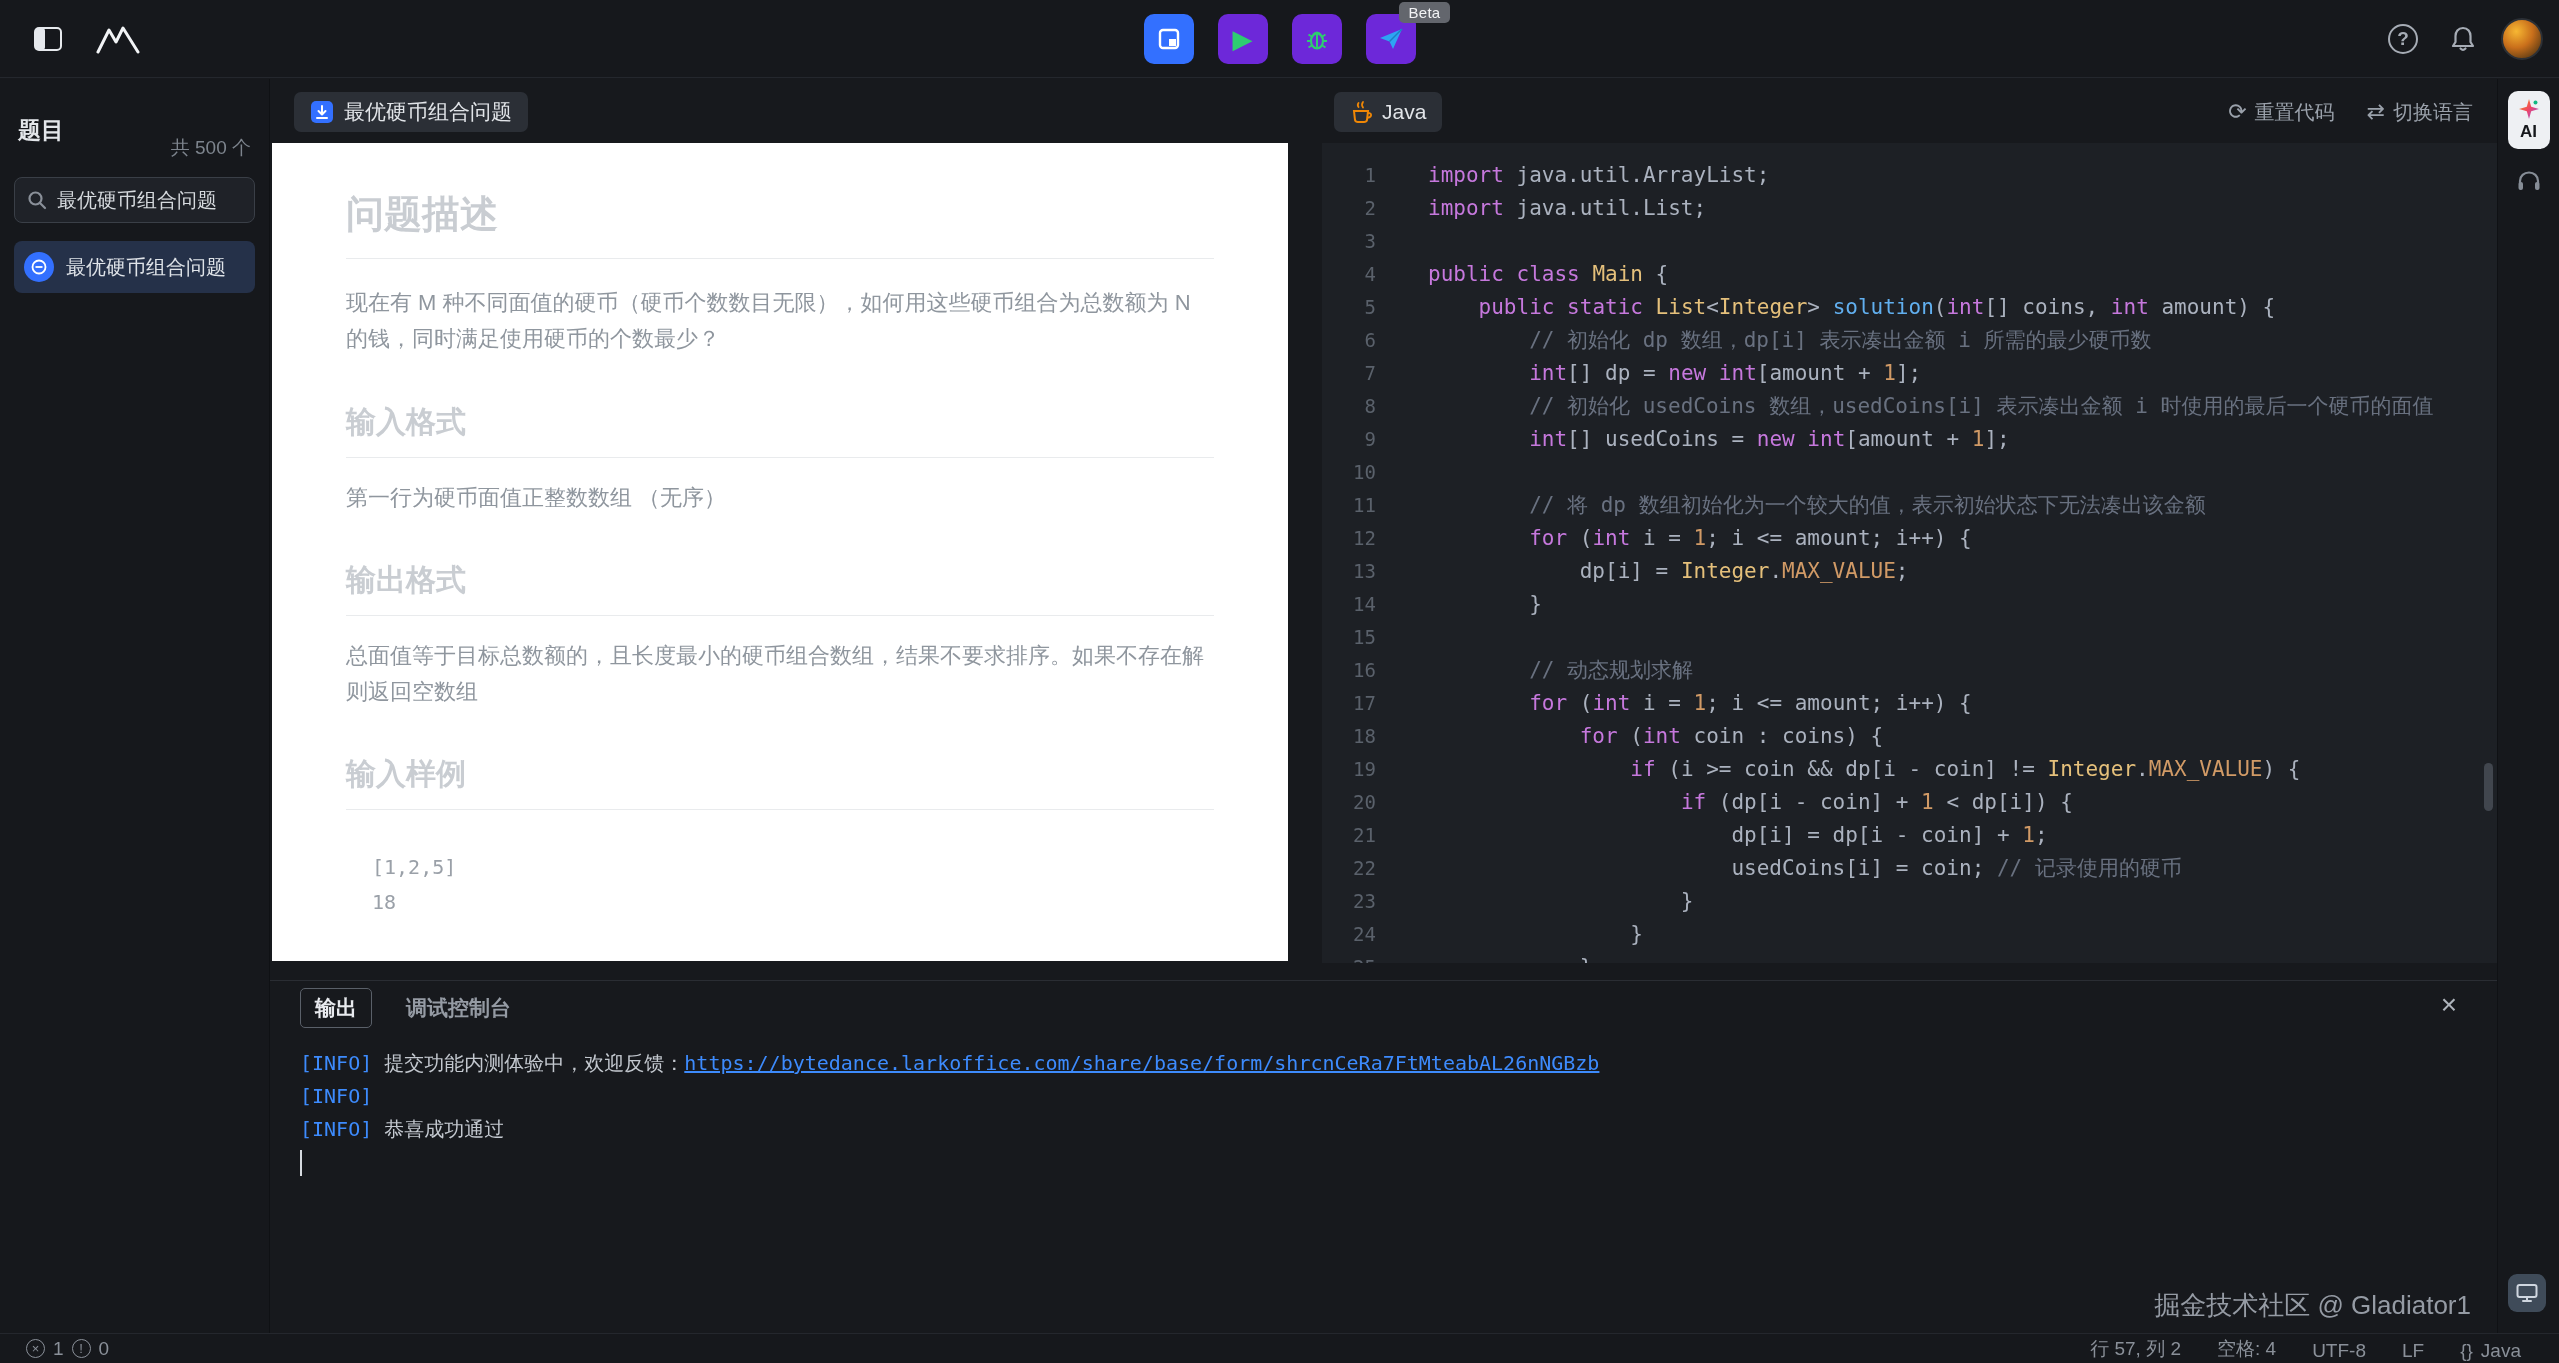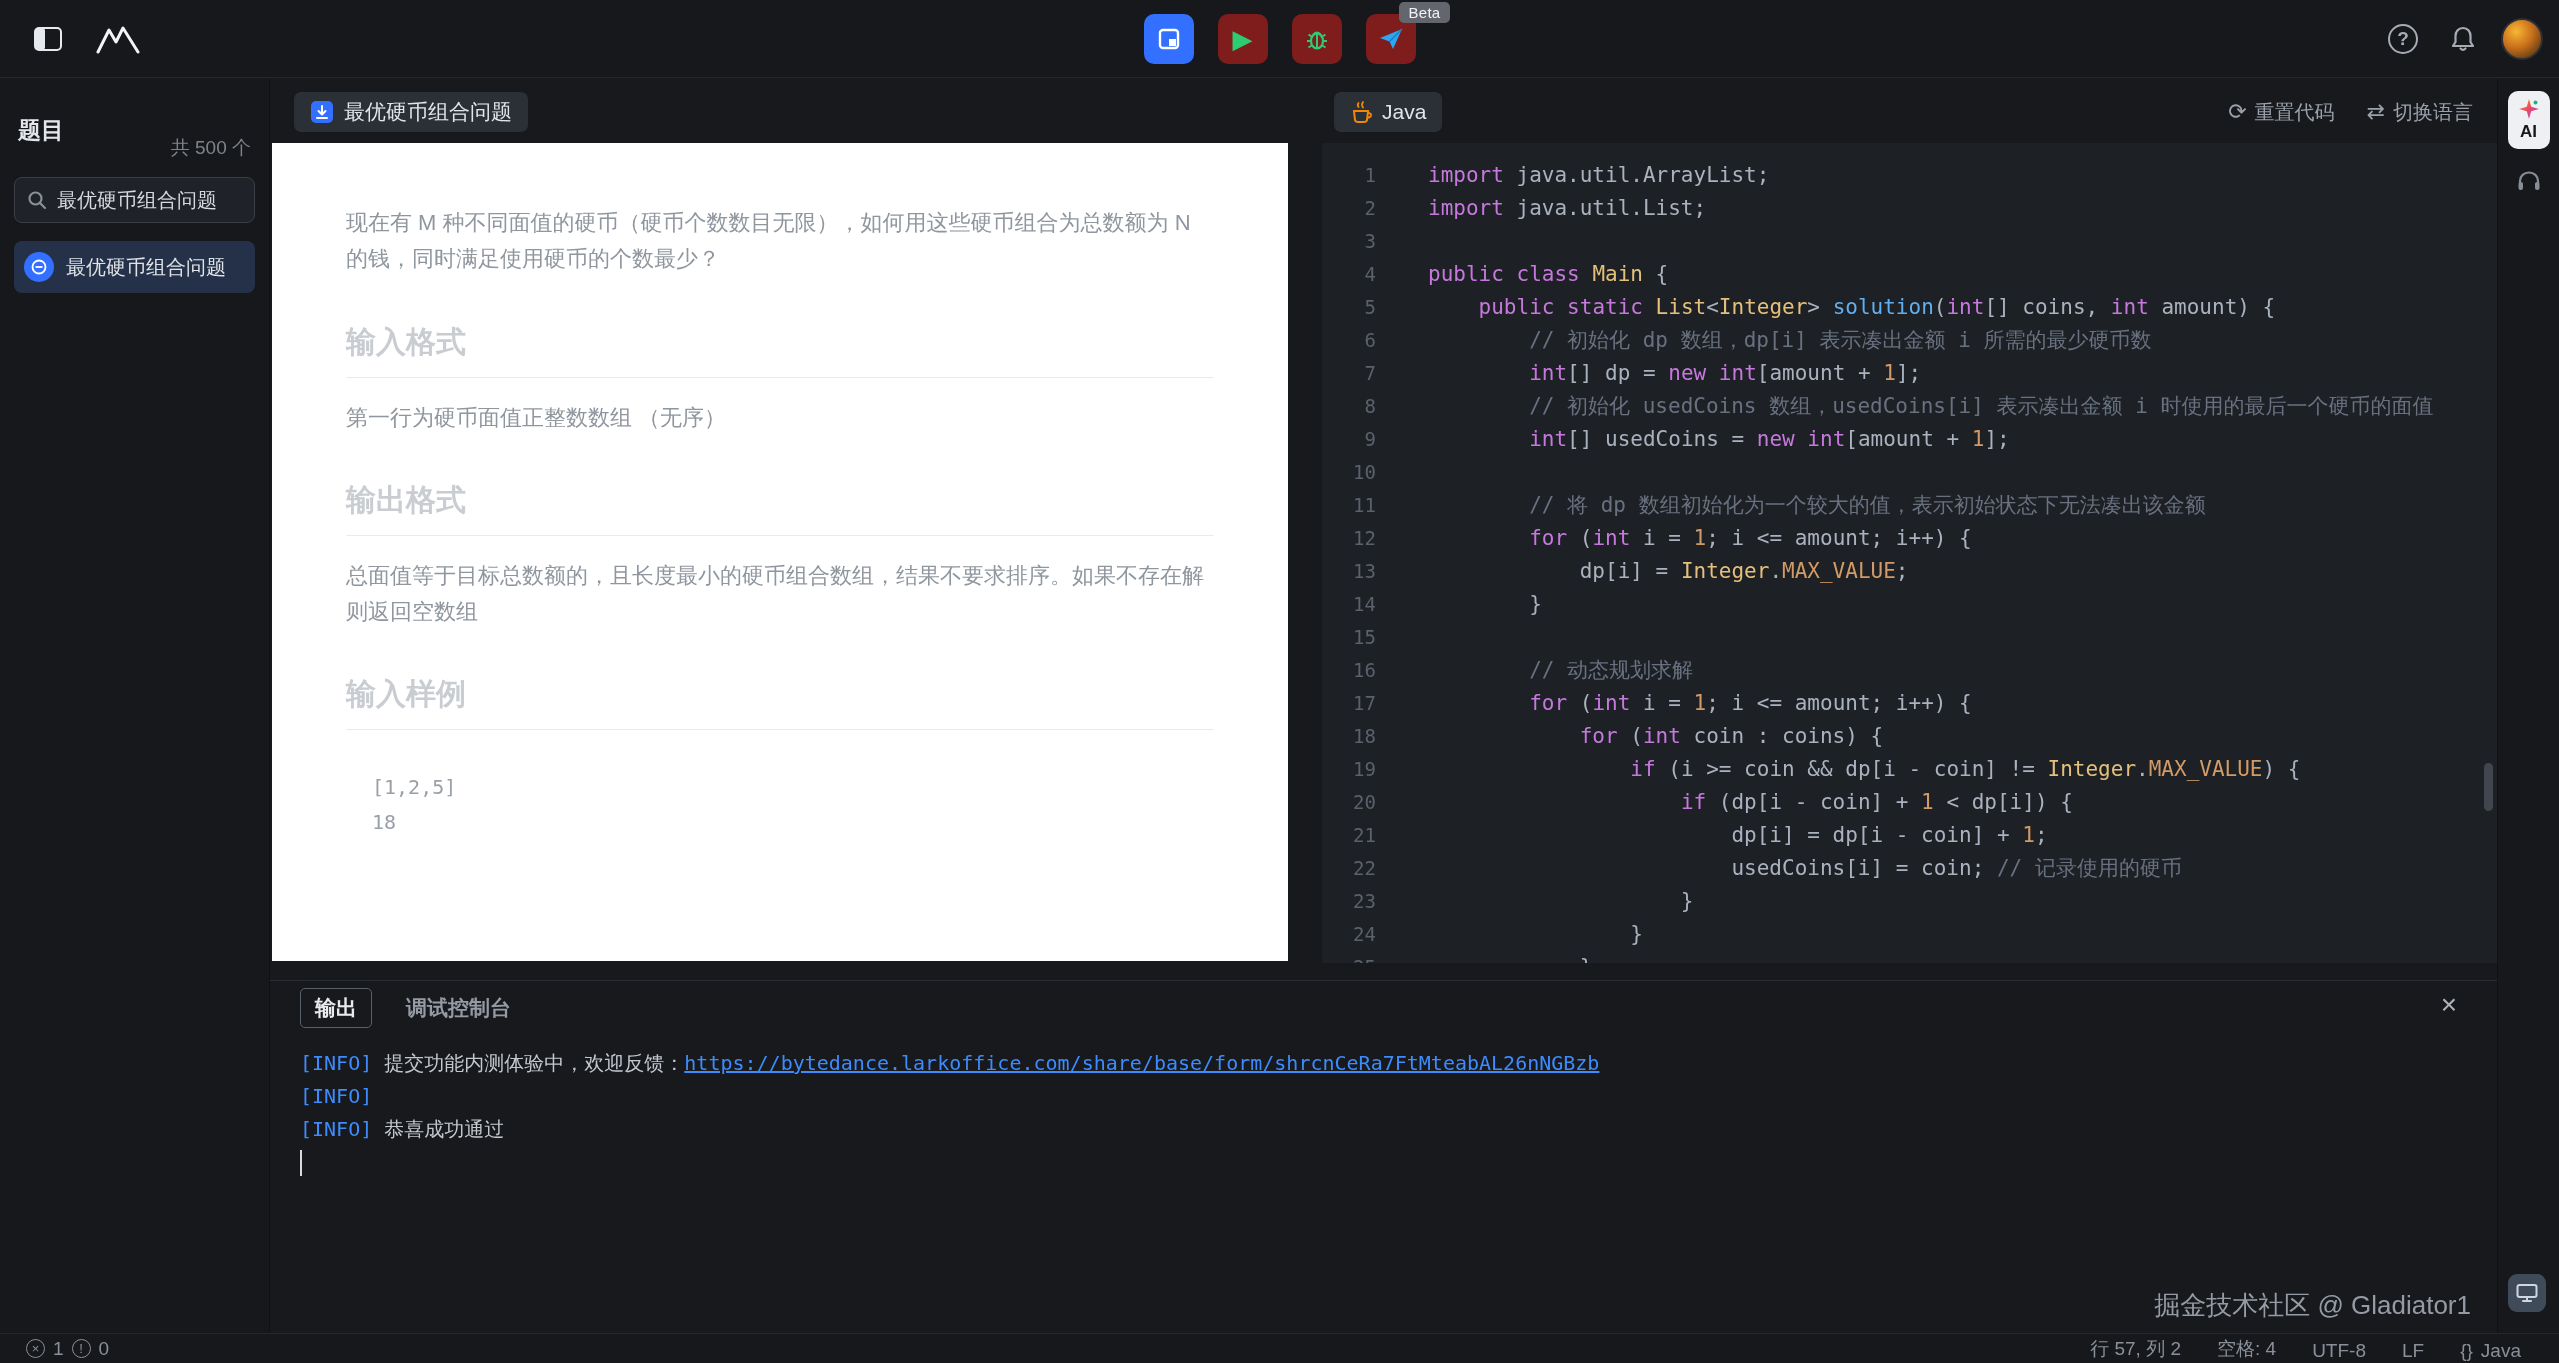--- a/index.html
+++ b/index.html
@@ -5,21 +5,21 @@
   * { box-sizing: border-box; margin: 0; padding: 0; }
   html,body { background:#0e1013; }
   body { font-family: "Liberation Sans", "DejaVu Sans", sans-serif; }
   #app { position:relative; width:2559px; height:1363px; background:#17191d; overflow:hidden; color:#c6cbd2; }
 
   
   .topbar { position:absolute; top:0; left:0; right:0; height:78px; background:#16181c; border-bottom:1px solid #24272d; display:flex; align-items:center; }
   .topbar-left { display:flex; align-items:center; gap:26px; padding-left:26px; }
   .icon-btn { display:flex; align-items:center; justify-content:center; width:44px; height:44px; border-radius:8px; cursor:pointer; }
   .center-group { position:absolute; left:50%; top:0; height:78px; transform:translateX(-50%); display:flex; align-items:center; gap:24px; }
-  .sq-btn { position:relative; width:50px; height:50px; border-radius:10px; background:#7f1d1d; display:flex; align-items:center; justify-content:center; cursor:pointer; }
+  .sq-btn { position:relative; width:50px; height:50px; border-radius:10px; background:#6d28d9; display:flex; align-items:center; justify-content:center; cursor:pointer; }
   .sq-btn.blue { background:#3370ff; }
   .play-glyph { color:#2ecc71; font-size:26px; line-height:1; }
   .beta-badge { position:absolute; top:-12px; right:-34px; background:#63666d; color:#f2f3f5; font-size:15px; padding:2px 9px; border-radius:5px; letter-spacing:.3px; }
   .topbar-right { position:absolute; right:16px; top:0; height:78px; display:flex; align-items:center; gap:16px; }
   .help-circle { width:30px; height:30px; border:2px solid #a6acb5; border-radius:50%; color:#a6acb5; font-size:19px; font-weight:700; display:flex; align-items:center; justify-content:center; }
   .avatar { width:42px; height:42px; border-radius:50%; background: radial-gradient(circle at 35% 30%, #f7b733 0%, #c96f1b 45%, #5b3a14 85%); border:2px solid #2c3036; cursor:pointer; }
 
   
   .sidebar { position:absolute; top:79px; left:0; width:270px; bottom:30px; background:#16181c; border-right:1px solid #0f1114; padding:14px 14px 0 14px; }
   .sidebar-head { display:flex; align-items:center; justify-content:space-between; padding:6px 4px 16px 4px; }
@@ -228,20 +228,21 @@
           <span>重置代码</span>
         </div>
         <div class="editor-action">
           <span class="glyph">⇄</span>
           <span>切换语言</span>
         </div>
       </div>
     </div>
 
     <div class="doc">
+      <h1>问题描述</h1>
       <p>现在有 M 种不同面值的硬币（硬币个数数目无限），如何用这些硬币组合为总数额为 N 的钱，同时满足使用硬币的个数最少？</p>
       <h2>输入格式</h2>
       <p>第一行为硬币面值正整数数组 （无序）</p>
       <h2>输出格式</h2>
       <p>总面值等于目标总数额的，且长度最小的硬币组合数组，结果不要求排序。如果不存在解则返回空数组</p>
       <h2>输入样例</h2>
       <pre>[1,2,5]
 18</pre>
     </div>
 

